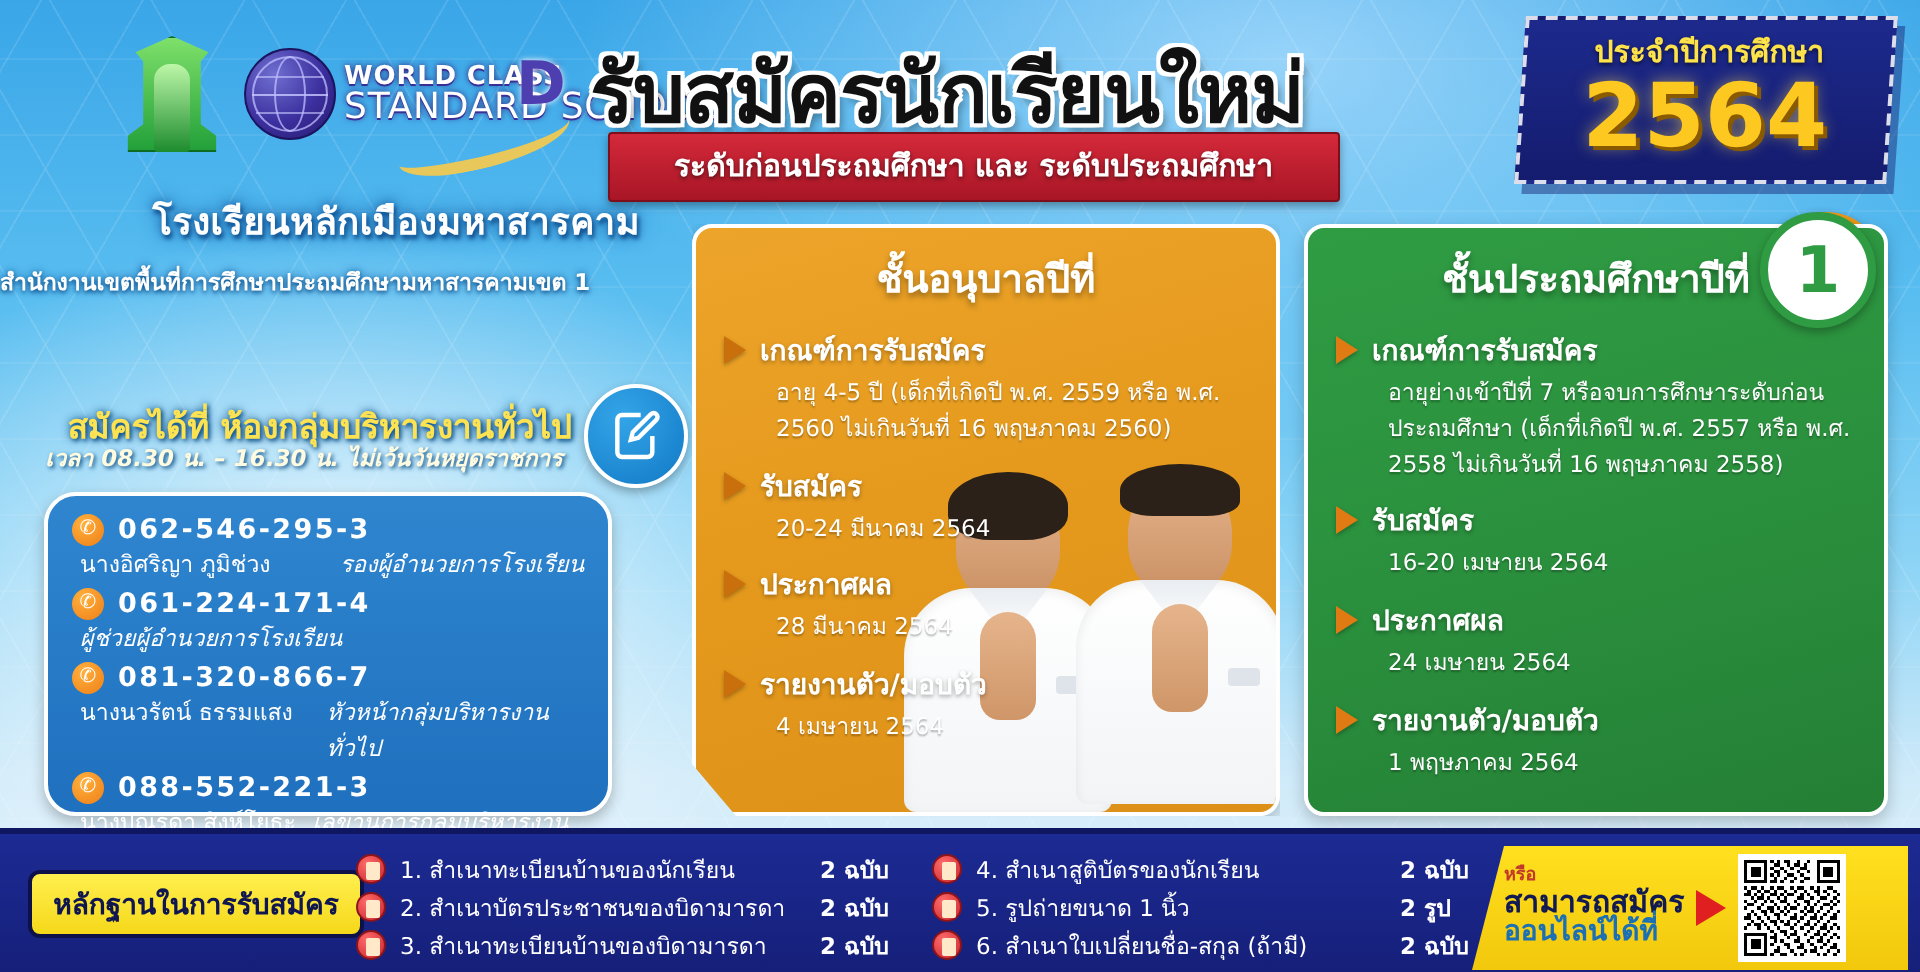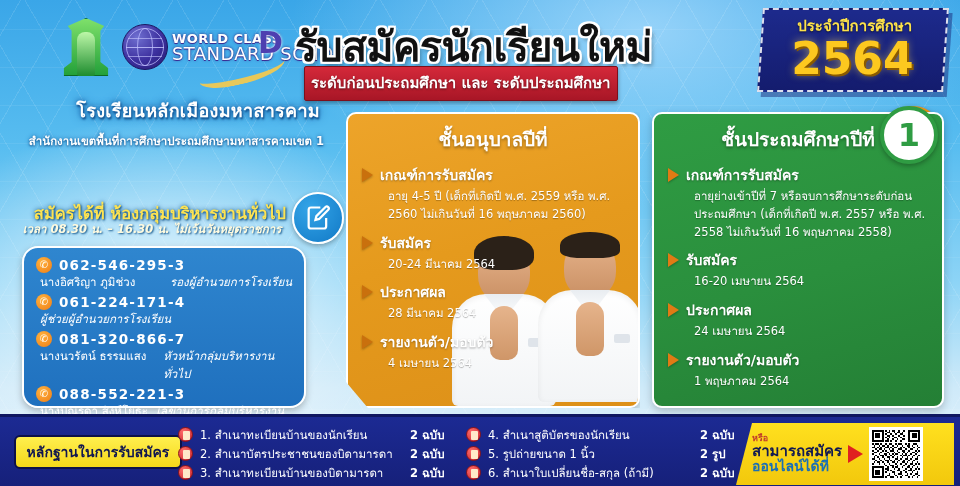--- a/index.html
+++ b/index.html
@@ -72,34 +72,34 @@
     position:absolute; left: 86px; top: -4px; font-size: 30px; font-weight: bold;
     color:#4e3fb0; text-shadow: 0 0 3px #fff;
   }
 
   .school-name {
     position: absolute; left: 0; top: 96px; width: 320px; text-align: right;
     font-size: 18px; font-weight: bold; color: #ffffff; letter-spacing: .3px;
     text-shadow: 0 0 4px #1a63a8, 1px 2px 2px #0c4a86, 0 0 10px #1a63a8;
   }
   .school-sub {
-    position: absolute; left: 0; top: 132px; width: 324px; text-align:right;
+    position: absolute; left: 0; top: 132px; width: 324px; text-align:left;
     font-size: 11.5px; font-weight: bold; color: #ffffff;
     text-shadow: 0 1px 2px #10568f, 0 0 4px #1a63a8;
   }
 
   .main-title {
     position: absolute; left: 295px; top: 14px;
     font-size: 41px; font-weight: bold; letter-spacing: -0.5px; color: #111111;
     text-shadow: 2px 0 0 #fff, -2px 0 0 #fff, 0 2px 0 #fff, 0 -2px 0 #fff,
                  2px 2px 0 #fff, -2px 2px 0 #fff, 2px -2px 0 #fff, -2px -2px 0 #fff,
                  3px 4px 4px rgba(0,0,0,.35);
   }
   .title-banner {
-    position: absolute; left: 304px; top: 66px; padding: 4px 6px 5px;
+    position: absolute; left: 304px; top: 66px; padding: 4px 32px 5px;
     background: linear-gradient(180deg,#d4293a 0%, #a81626 100%);
     border: 1px solid #7d0f1c; border-radius: 2px;
     box-shadow: 0 2px 4px rgba(0,0,0,.35);
     font-size: 15px; font-weight: bold; color: #ffffff;
     text-shadow: 0 1px 2px rgba(0,0,0,.55);
   }
 
   .year-box {
     position: absolute; right: 14px; top: 8px; width: 186px; height: 84px;
     background: linear-gradient(180deg,#1d2a8c 0%, #141c6e 100%);

